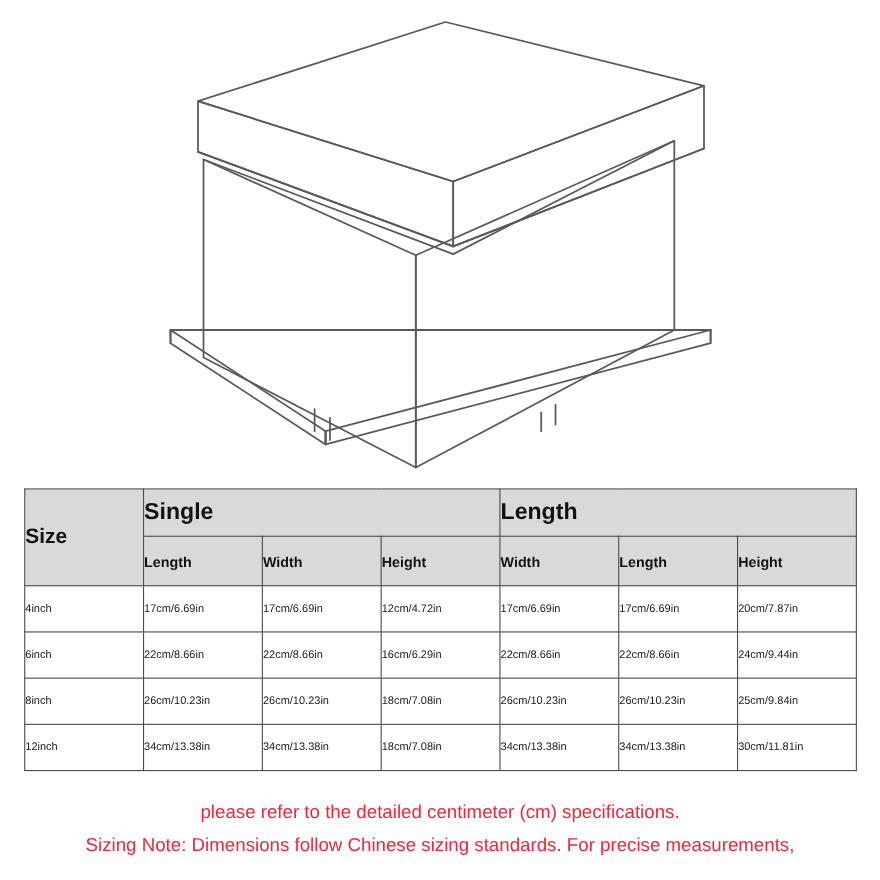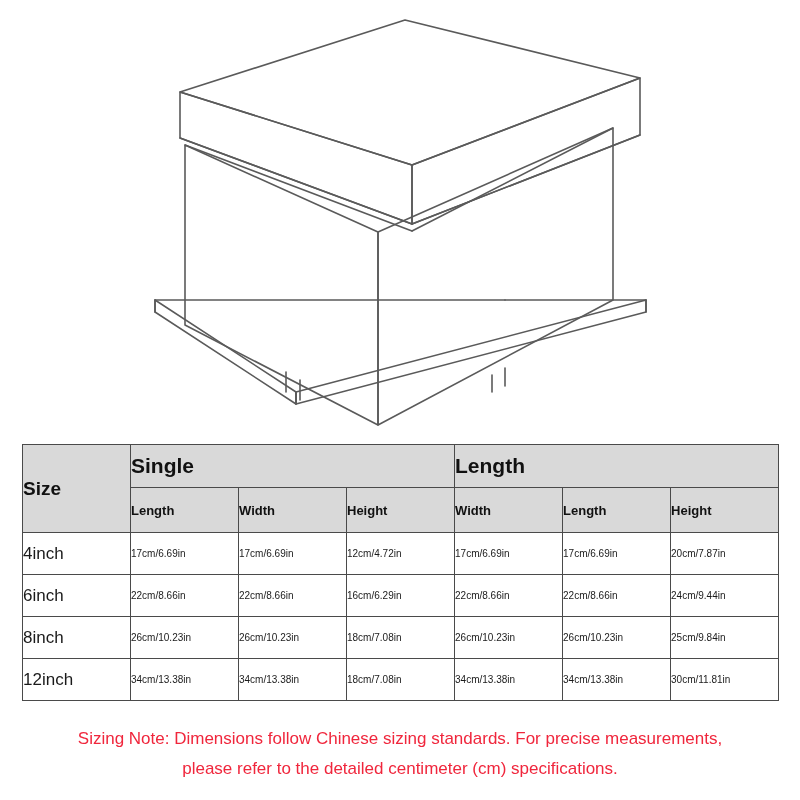--- a/index.html
+++ b/index.html
@@ -72,21 +72,21 @@
     font-size: 13px;
     font-weight: bold;
   }
   .body-row td {
     height: 41px;
     font-size: 10px;
     background: #ffffff;
     color: #1a1a1a;
   }
   .body-row td.size-cell {
-    font-size: 17px;
+    font-size: 10px;
   }
 
   
   col.c-size   { width: 108px; }
   col.c-data   { width: 108px; }
 
   
   .note {
     position: absolute;
     left: 0;
@@ -203,17 +203,17 @@
           <td>18cm/7.08in</td>
           <td>34cm/13.38in</td>
           <td>34cm/13.38in</td>
           <td>30cm/11.81in</td>
         </tr>
       </tbody>
     </table>
   </div>
 
   <div class="note">
+    <span class="line">please refer to the detailed centimeter (cm) specifications.</span>
     <span class="line">Sizing Note: Dimensions follow Chinese sizing standards. For precise measurements,</span>
-    <span class="line">please refer to the detailed centimeter (cm) specifications.</span>
   </div>
 
 </div>
 
 </body></html>

